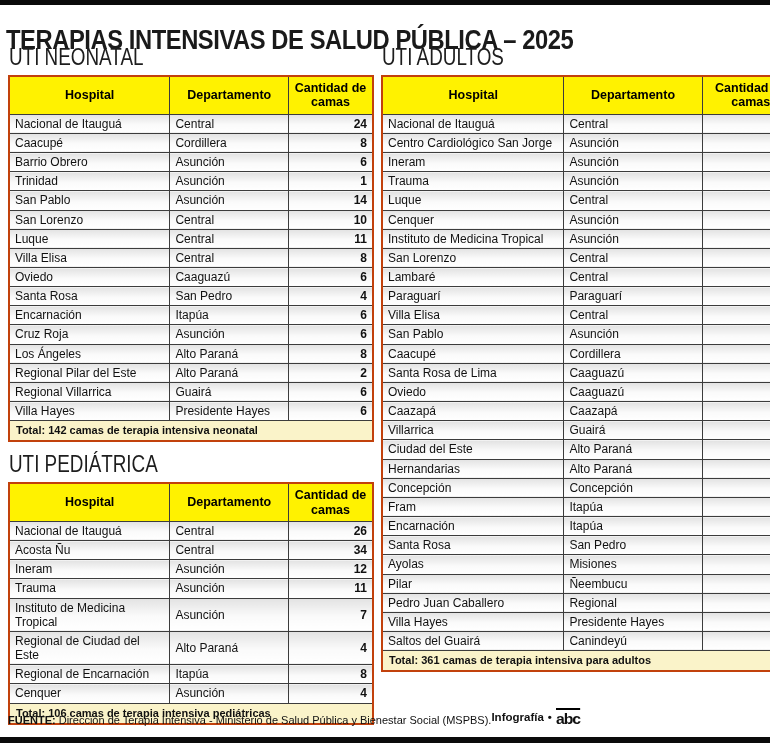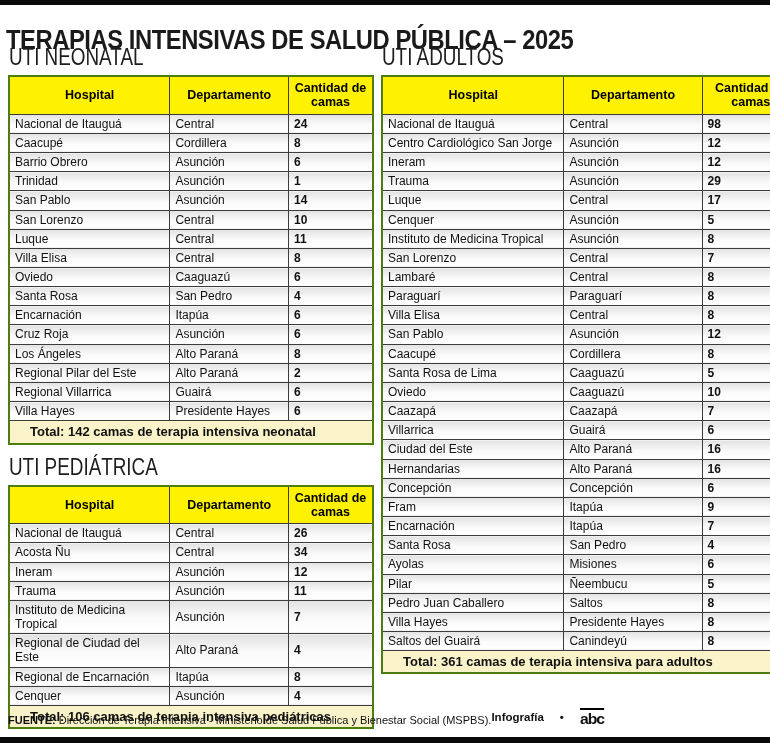--- a/index.html
+++ b/index.html
@@ -29,51 +29,51 @@
   .col-left  { position: absolute; left: 8px;  top: 44px; width: 366px; }
   .col-right { position: absolute; left: 381px; top: 44px; width: 420px; }
   .section-heading {
     font-size: 23px; font-weight: normal; color: #1d1d1d;
     margin: 0 0 4px 1px; white-space: nowrap;
     transform: scaleX(0.82); transform-origin: left center;
   }
   .section-heading.spaced { margin-top: 9px; }
   table.uti {
     border-collapse: collapse; width: 100%;
-    border: 2px solid #4d7c0f;
+    border: 2px solid #c2410c;
     table-layout: fixed;
   }
   table.uti th {
     background: #FFF200;
     color: #000; font-weight: bold; font-size: 12.5px; line-height: 1.15;
     text-align: center; vertical-align: middle;
     border: 1px solid #3c3c3c;
     padding: 4px 3px;
   }
   table.uti td {
     border: 1px solid #3c3c3c;
     font-size: 12px; line-height: 1.18;
     padding: 2px 5px;
     vertical-align: middle;
     background: linear-gradient(180deg, #e2e2e2 0%, #fafafa 55%, #ffffff 100%);
     overflow: hidden;
   }
-  table.uti td.c-count { font-weight: bold; text-align: left; }
+  table.uti td.c-count { font-weight: bold; text-align: right; }
   table.uti tr.total-row td {
     background: #FAF3C9;
-    font-weight: bold; font-size: 13px; text-align: left;
-    padding: 3px 20px;
+    font-weight: bold; font-size: 11px; text-align: left;
+    padding: 3px 6px;
   }
   .footer {
     position: absolute; left: 8px; right: 8px; bottom: 17px;
     display: flex; align-items: flex-end;
     font-size: 11px; color: #111;
   }
   .footer .src b { font-weight: bold; }
-  .credit { display: flex; align-items: center; gap: 16px; font-weight: bold; font-size: 11.5px; margin-top: 32px; }
+  .credit { display: flex; align-items: center; gap: 4px; font-weight: bold; font-size: 11.5px; margin-top: 32px; }
   .abc-logo {
     font-weight: bold; font-size: 15px; letter-spacing: -1px;
     border-top: 2px solid #000; line-height: 1; padding-top: 1px;
     transform: scaleX(1.05); transform-origin: left center;
   }
 </style>
 </head>
 <body>
 
 <div class="topbar"></div>
@@ -387,21 +387,21 @@
           <td>Misiones</td>
           <td class="c-count">6</td>
         </tr>
         <tr>
           <td>Pilar</td>
           <td>Ñeembucu</td>
           <td class="c-count">5</td>
         </tr>
         <tr>
           <td>Pedro Juan Caballero</td>
-          <td>Saltos</td>
+          <td>Regional</td>
           <td class="c-count">8</td>
         </tr>
         <tr>
           <td>Villa Hayes</td>
           <td>Presidente Hayes</td>
           <td class="c-count">8</td>
         </tr>
         <tr>
           <td>Saltos del Guairá</td>
           <td>Canindeyú</td>

